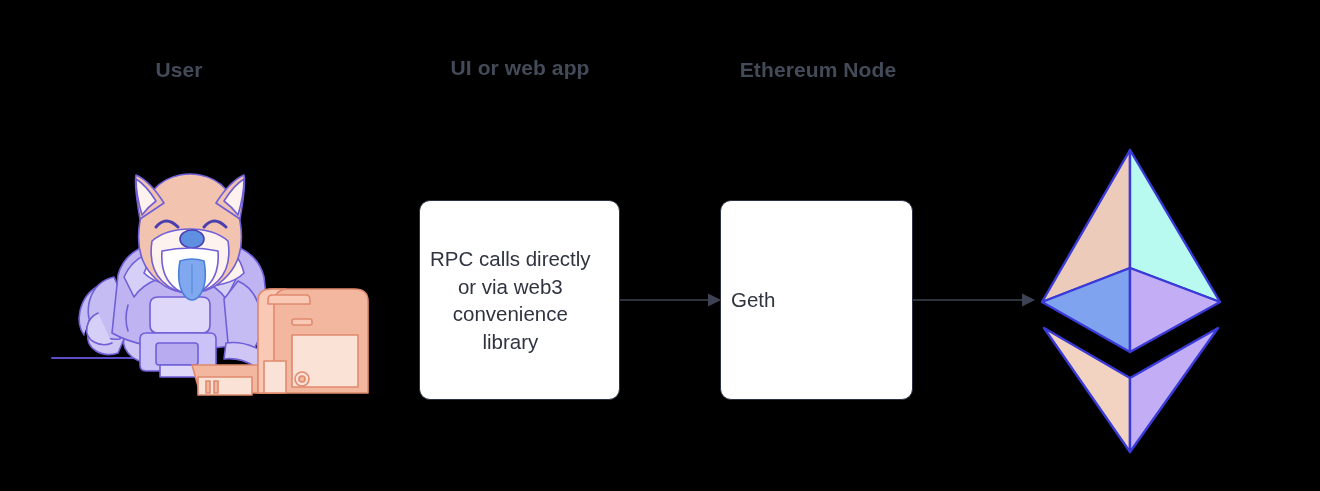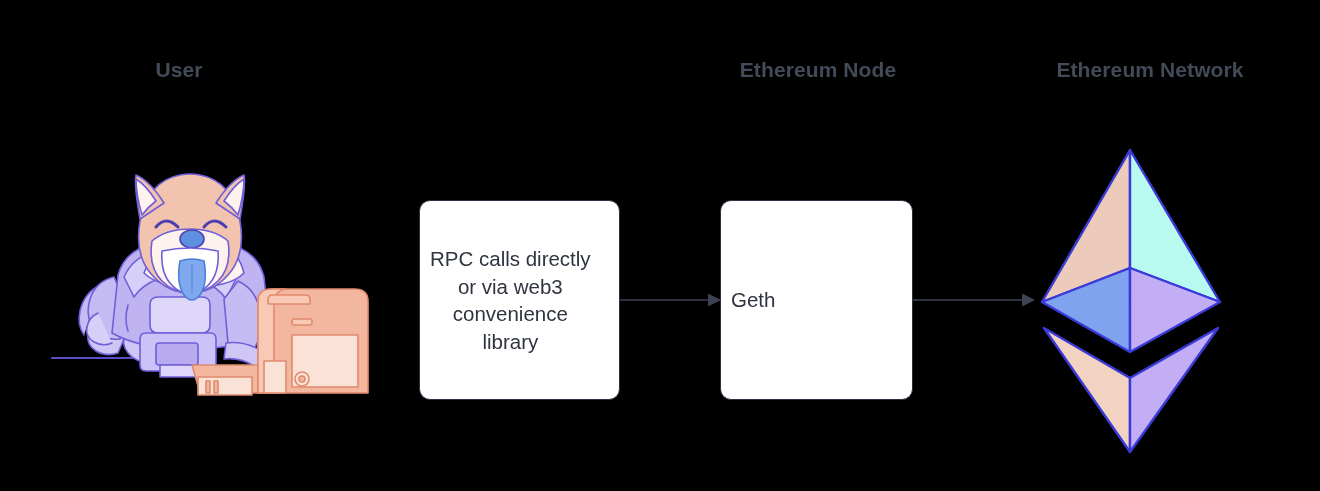--- a/index.html
+++ b/index.html
@@ -90,22 +90,22 @@
     height: 325px;
   }
   #eth-logo svg { display: block; }
 </style>
 </head>
 <body>
 
 <div id="stage">
 
   <div class="col-label" id="label-user">User</div>
+  <div class="col-label" id="label-ui">UI or web app</div>
   <div class="col-label" id="label-node">Ethereum Node</div>
-  <div class="col-label" id="label-network">Ethereum Network</div>
 
   <div id="illustration">
     <svg width="340" height="245" viewBox="0 0 340 245" xmlns="http://www.w3.org/2000/svg">
       <g stroke="#6f5fd8" stroke-width="1.6" stroke-linejoin="round" stroke-linecap="round">
 
         <line x1="12" y1="193" x2="120" y2="193" stroke="#5b4fc8" stroke-width="2"></line>
 
         <path d="M62 150 q-12 6 -14 18 q-2 12 8 18 q10 6 22 2 l6 -14 z" fill="#cfc6f6"></path>
         <path d="M60 120 q-16 8 -20 26 q-3 14 4 24" fill="#c6bcf4"></path>
         <path d="M74 112 q-18 4 -24 22 q-5 18 4 30 q9 12 26 10 l8 -30 z" fill="#c6bcf4"></path>

